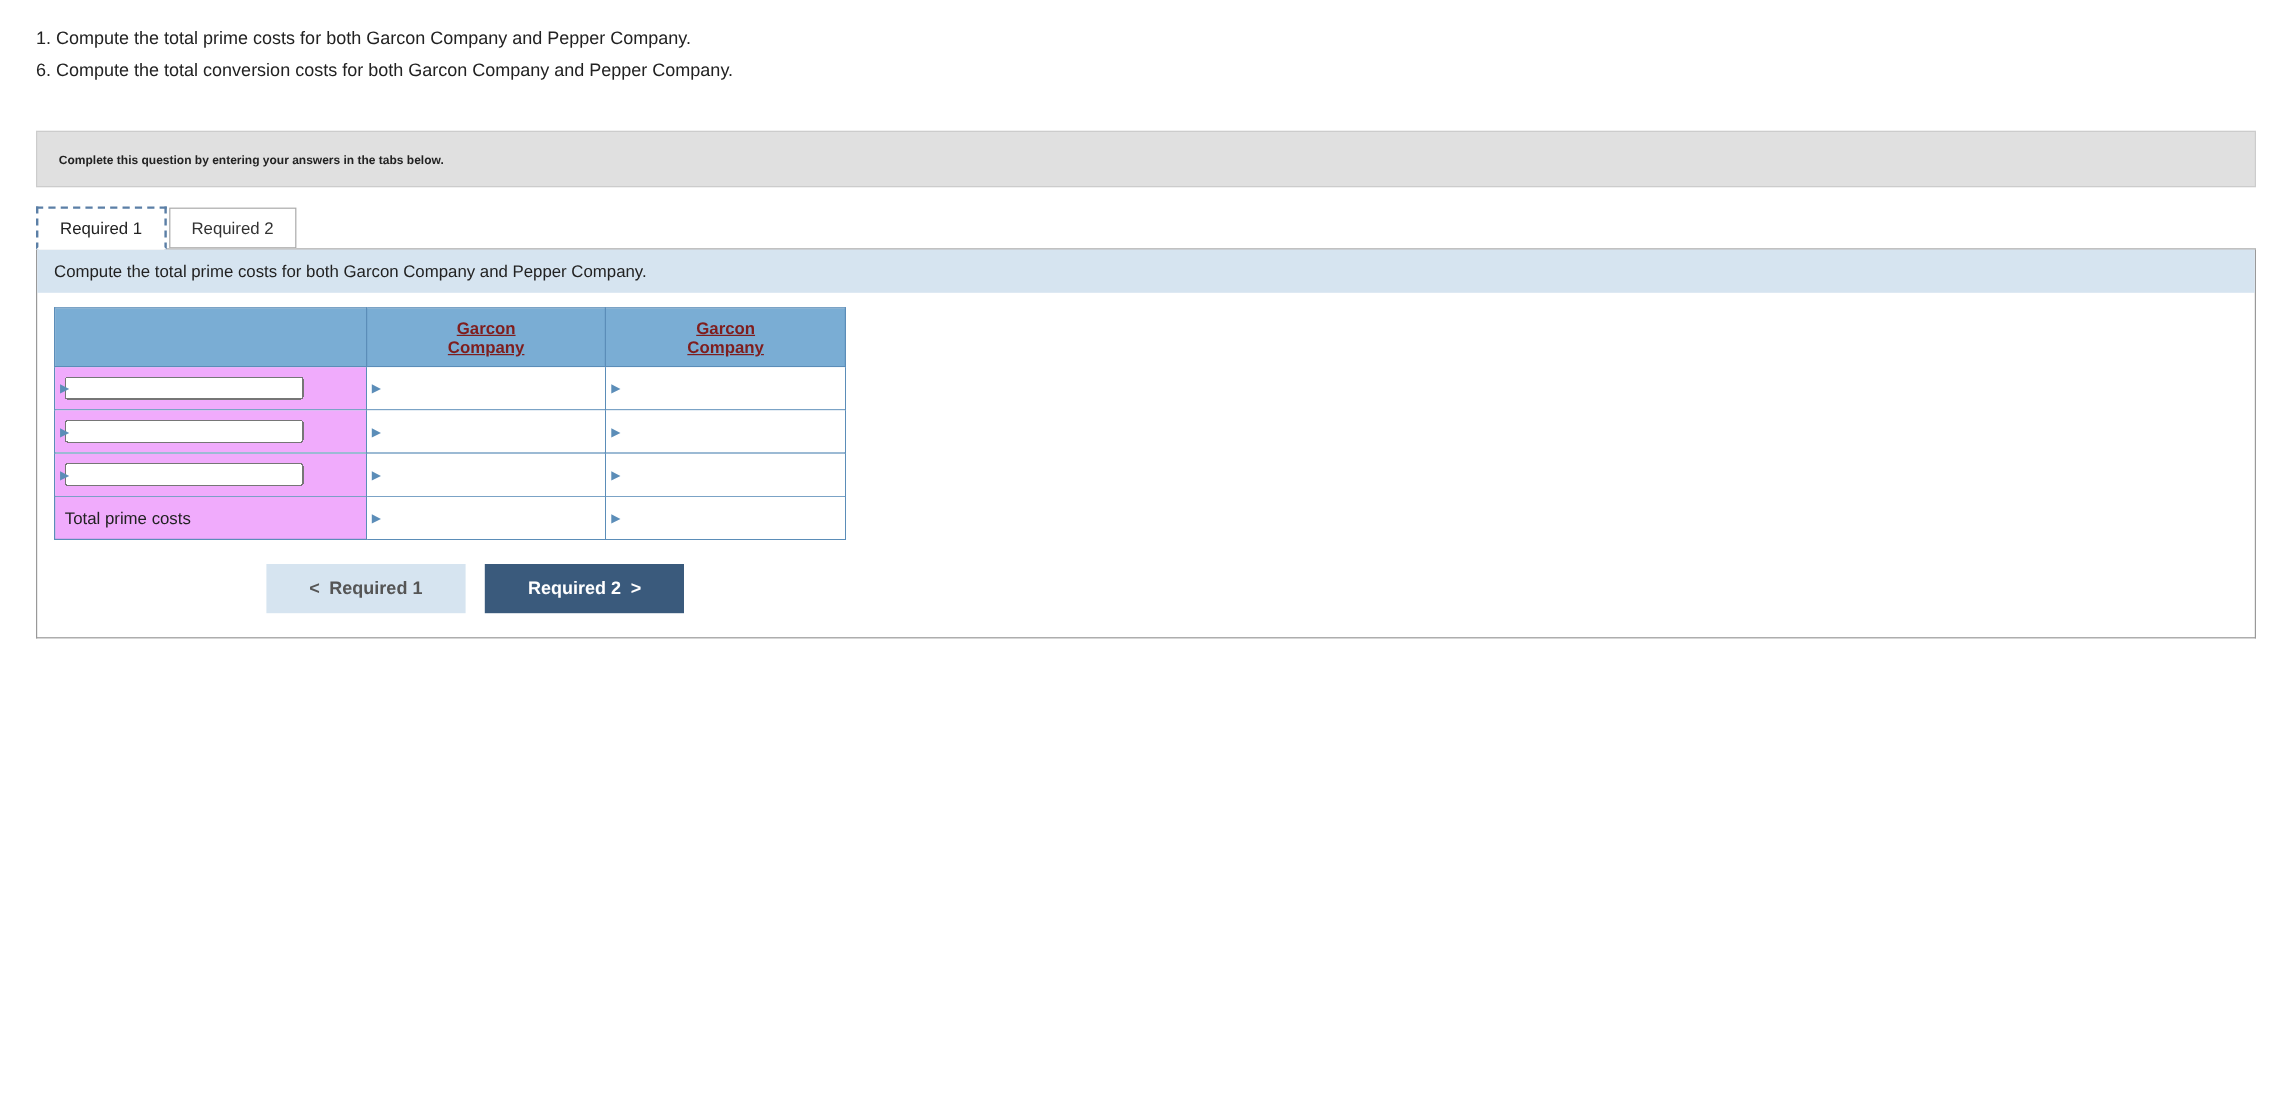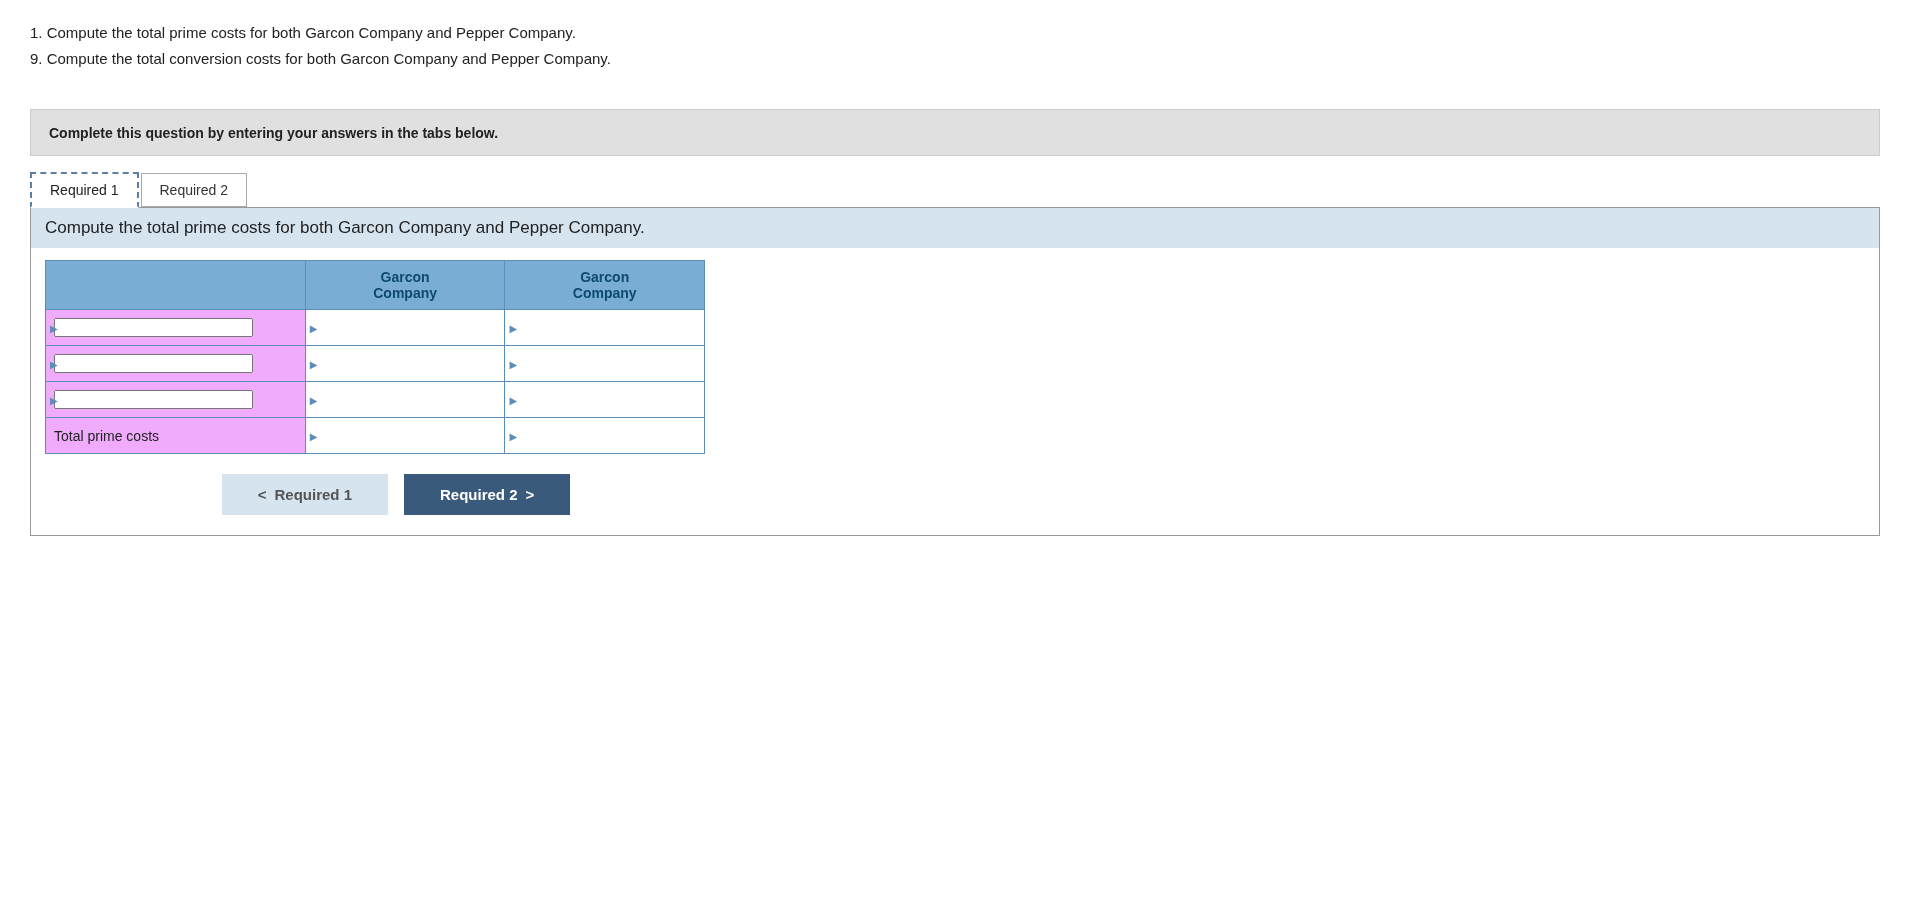--- a/index.html
+++ b/index.html
@@ -27,21 +27,21 @@
 
     .complete-banner {
       background: #e0e0e0;
       padding: 14px 18px;
       margin-bottom: 0;
       border: 1px solid #ccc;
     }
 
     .complete-banner span {
       font-weight: bold;
-      font-size: 14px;
+      font-size: 10px;
     }
 
     .tabs-container {
       margin-top: 16px;
       border-bottom: 1px solid #999;
       display: flex;
       align-items: flex-end;
     }
 
     .tab {
@@ -71,41 +71,42 @@
 
     .tab-content {
       border: 1px solid #999;
       border-top: none;
       padding: 0;
     }
 
     .tab-description {
       background: #d6e4f0;
       padding: 10px 14px;
-      font-size: 17px;
+      font-size: 14px;
       color: #222;
     }
 
     .table-wrapper {
       padding: 12px 14px 20px 14px;
     }
 
     table {
       border-collapse: collapse;
       width: 660px;
     }
 
     table thead th {
       background: #7aadd4;
       border: 1px solid #5b8db8;
       padding: 8px 12px;
       text-align: center;
       font-weight: bold;
       font-size: 14px;
-      color: #0c4a6e;
+      color: #7f1d1d;
+      text-decoration: underline;
     }
 
     table thead th:first-child {
       background: #7aadd4;
       border: 1px solid #5b8db8;
     }
 
     table tbody td {
       border: 1px solid #5b8db8;
       padding: 0;
@@ -200,21 +201,21 @@
 
     .chevron-right::after {
       content: '>';
     }
   </style>
 </head>
 <body>
 
 <div class="instructions">
   <p>1. Compute the total prime costs for both Garcon Company and Pepper Company.</p>
-  <p>9. Compute the total conversion costs for both Garcon Company and Pepper Company.</p>
+  <p>6. Compute the total conversion costs for both Garcon Company and Pepper Company.</p>
 </div>
 
 <div class="complete-banner">
   <span>Complete this question by entering your answers in the tabs below.</span>
 </div>
 
 <div class="tabs-container">
   <div class="tab active">
     <span>Required 1</span>
   </div>

